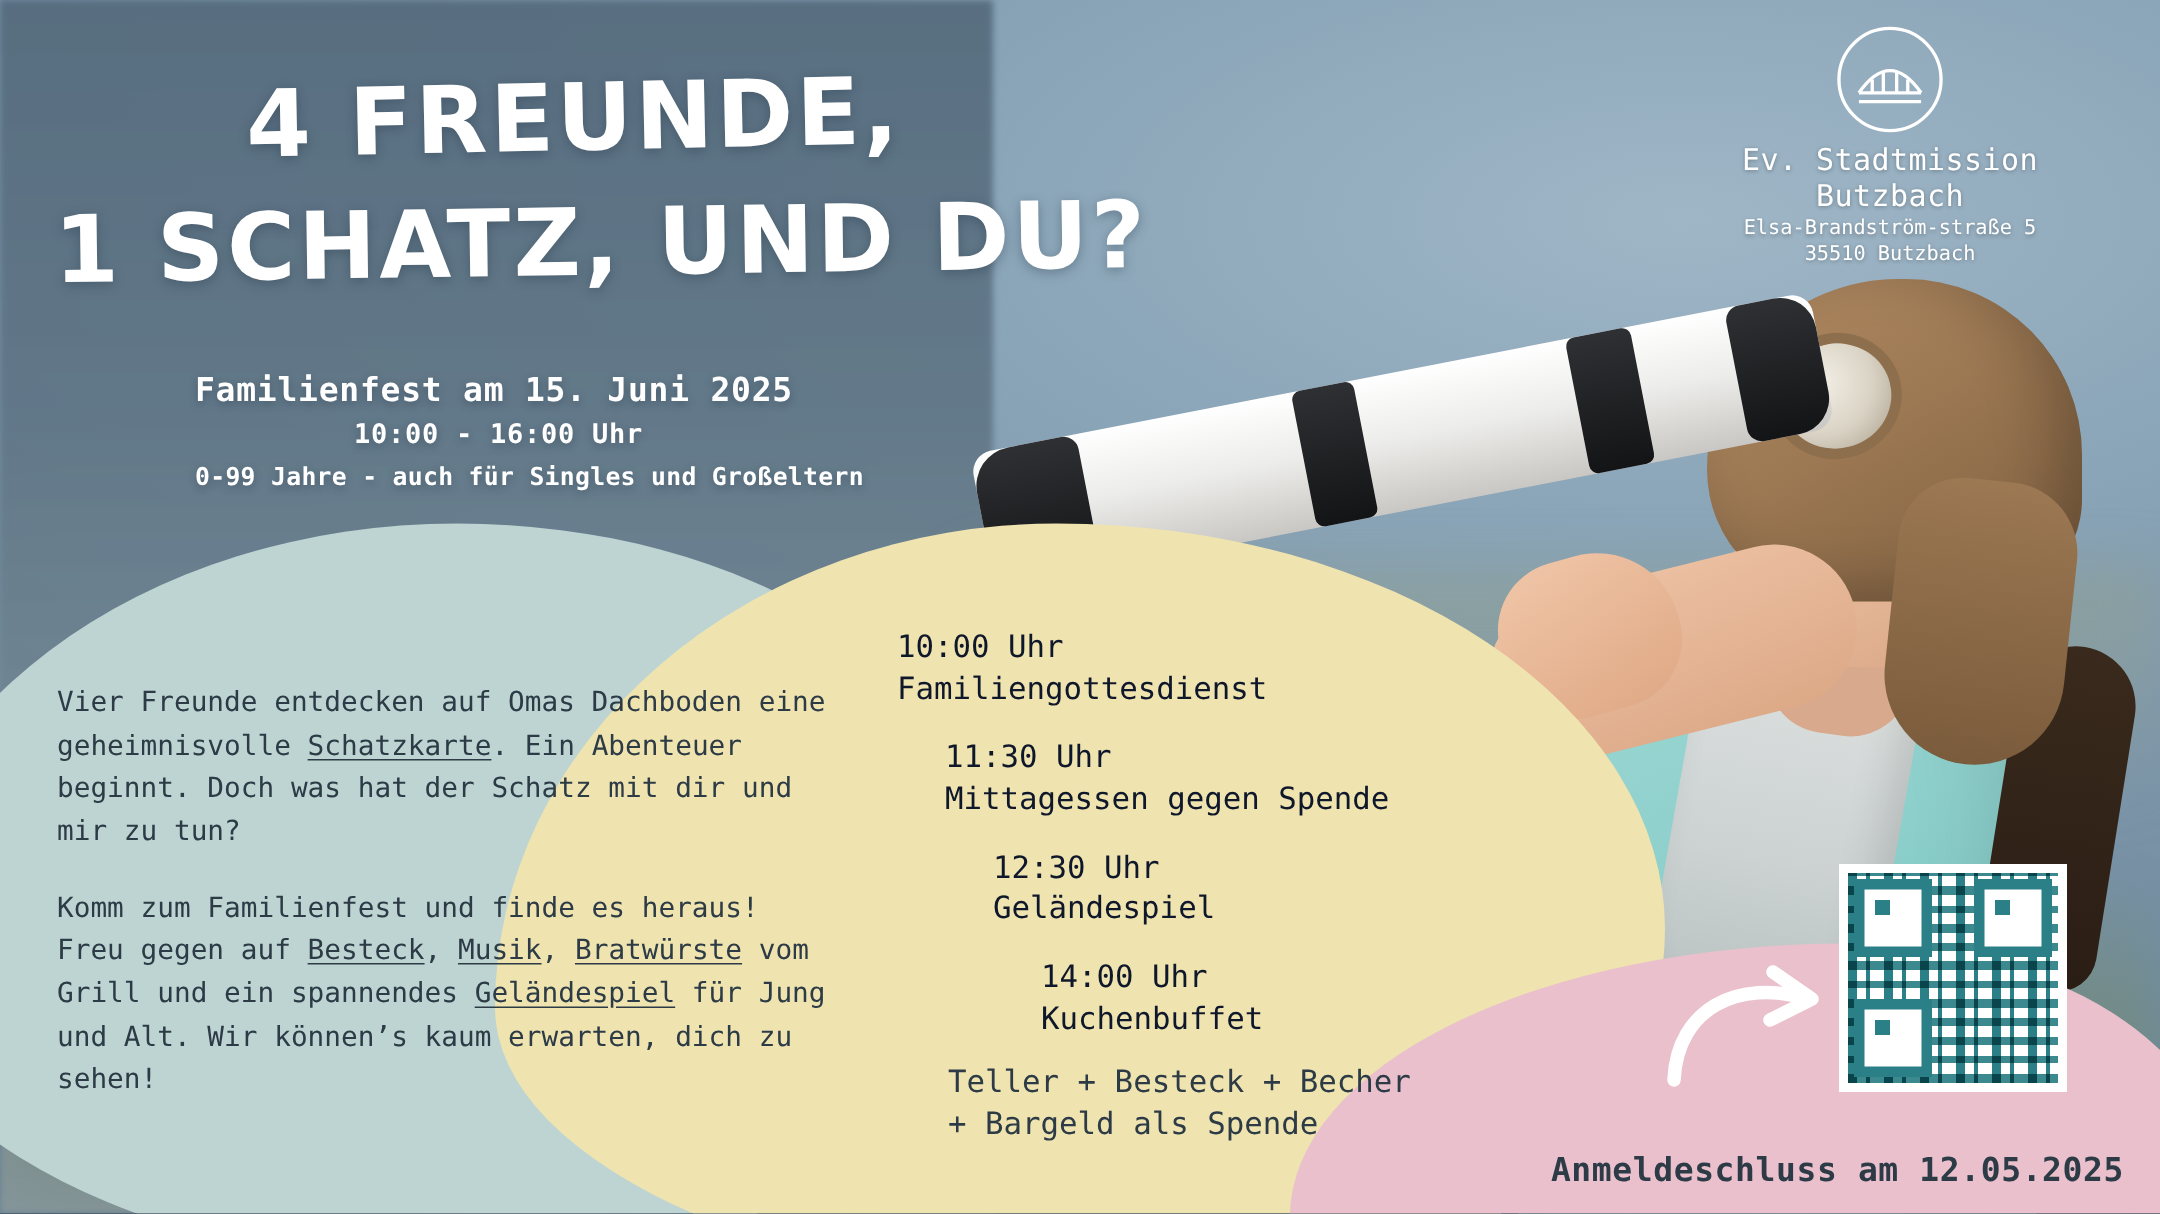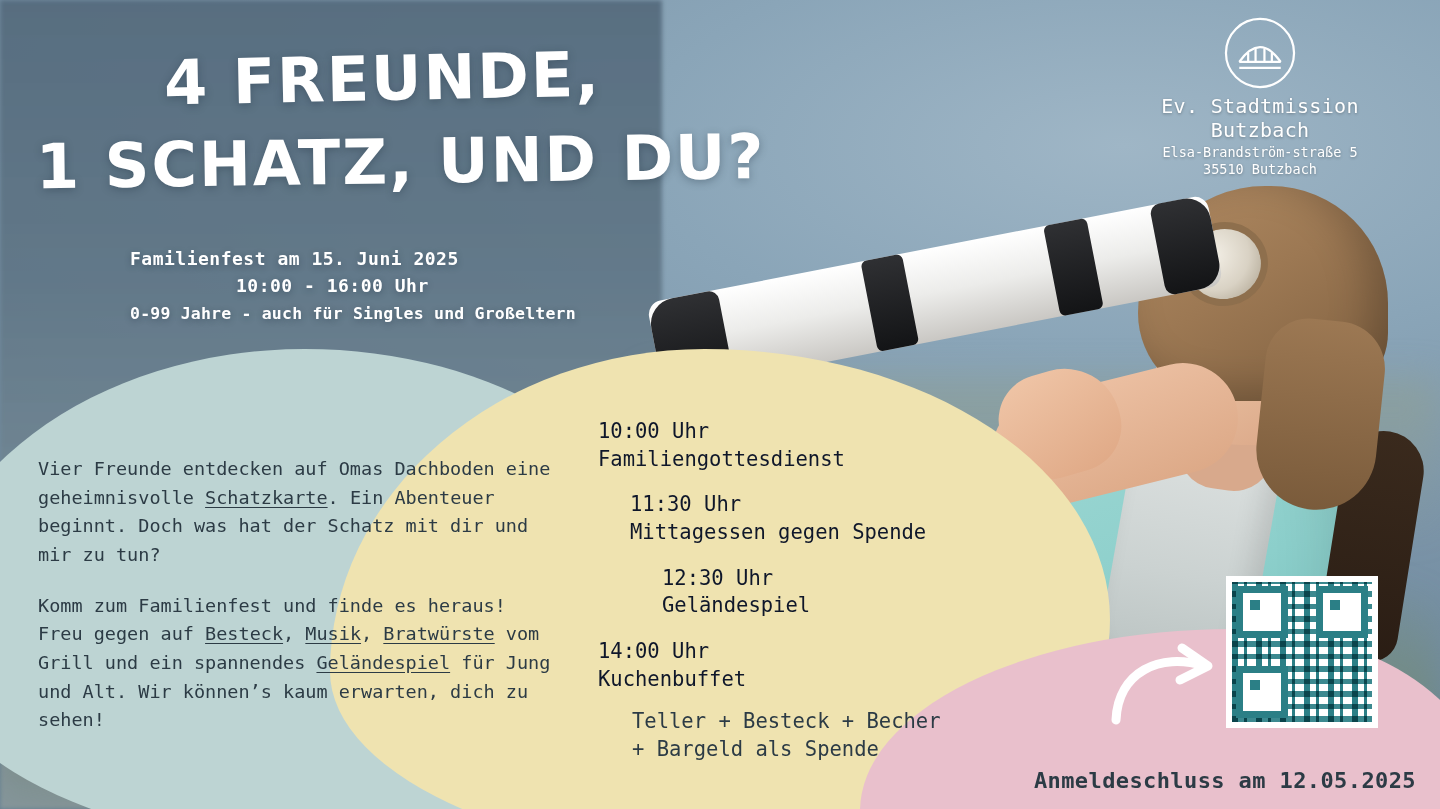--- a/index.html
+++ b/index.html
@@ -238,21 +238,21 @@
     transform: rotate(-0.8deg);
   }
   .subhead {
     position: absolute;
     left: 130px; top: 248px;
     width: 620px;
     color: #ffffff;
     font-family: "DejaVu Sans Mono", monospace;
     text-shadow: 0 2px 6px rgba(30,45,60,0.38);
   }
-  .subhead .s1 { font-size: 18px; font-weight: bold; letter-spacing: 0.5px; }
+  .subhead .s1 { font-size: 22px; font-weight: bold; letter-spacing: 0.5px; }
   .subhead .s2 { font-size: 18px; font-weight: bold; letter-spacing: 0.5px; margin-top: 6px; margin-left: 106px; }
   .subhead .s3 { font-size: 16.5px; font-weight: bold; letter-spacing: 0.2px; margin-top: 8px; }
 
   
   .story {
     position: absolute;
     left: 38px; top: 455px;
     width: 520px;
     font-family: "DejaVu Sans Mono", monospace;
     font-size: 18.5px;
@@ -271,21 +271,21 @@
     font-size: 20.5px;
     line-height: 1.35;
     color: #0f172a;
   }
   .programme .slot { margin-bottom: 18px; }
   .programme .slot .time { display: block; }
   .programme .slot .desc { display: block; }
   .programme .slot.i1 { margin-left: 0px; }
   .programme .slot.i2 { margin-left: 32px; }
   .programme .slot.i3 { margin-left: 64px; }
-  .programme .slot.i4 { }
+  .programme .slot.i4 { margin-left: 96px; }
   .bring {
     position: absolute;
     left: 632px; top: 708px;
     width: 460px;
     font-family: "DejaVu Sans Mono", monospace;
     font-size: 20.5px;
     line-height: 1.35;
     color: #2c3b45;
   }
   .bring .title { text-decoration: underline; text-underline-offset: 3px; display: block; }

